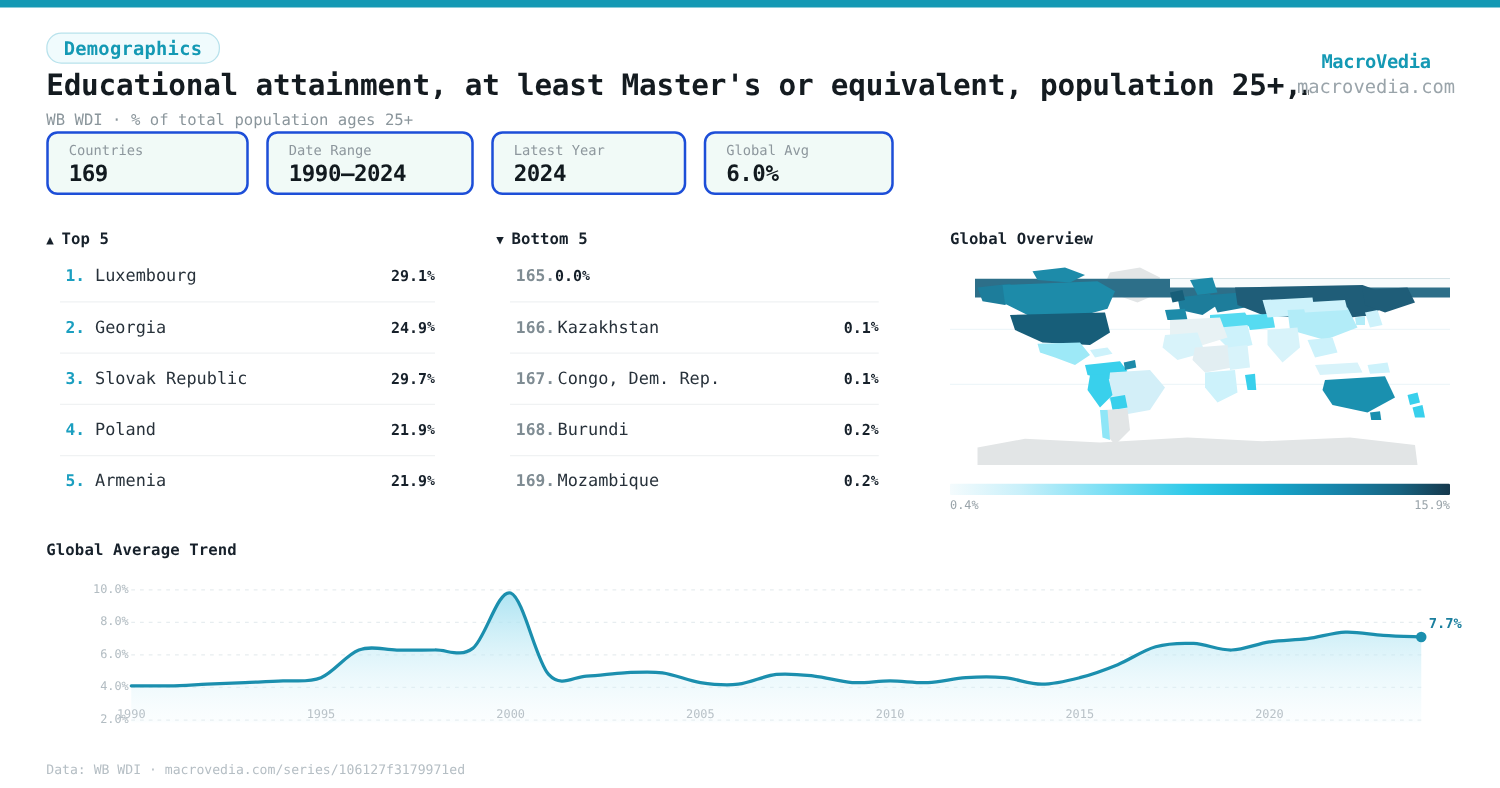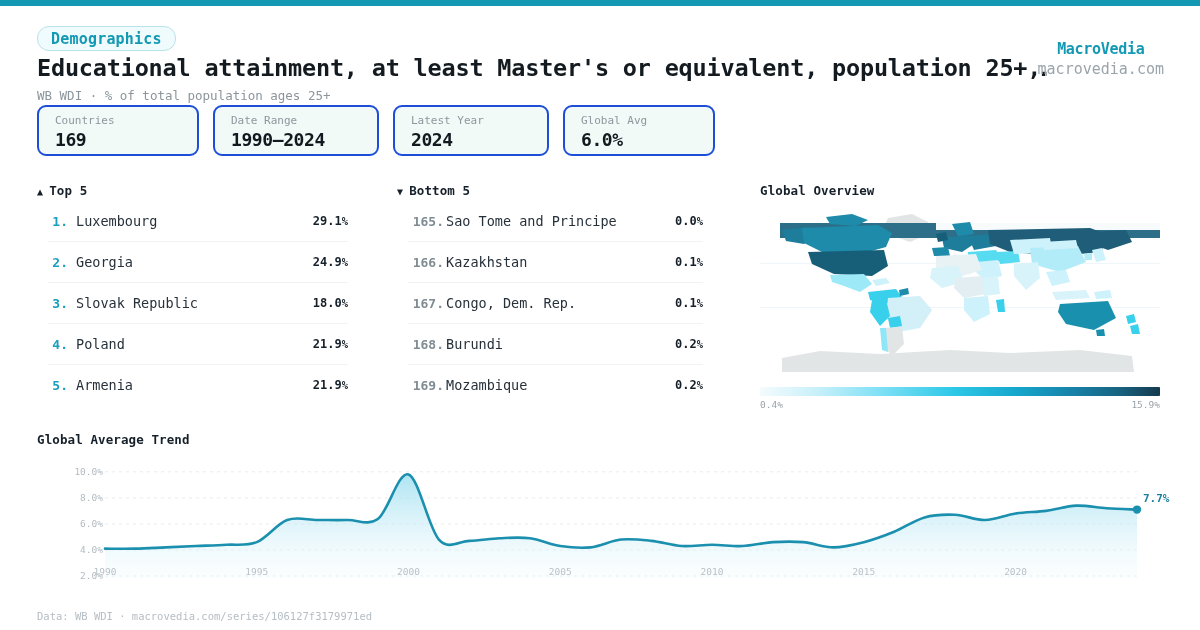--- a/index.html
+++ b/index.html
@@ -159,21 +159,21 @@
   </div>
   <div class="row">
     <span class="rank">2.</span>
     <span class="cname">Georgia</span>
     <span class="cval">24.9</span>
       <span class="cval pct">%</span>
   </div>
   <div class="row">
     <span class="rank">3.</span>
     <span class="cname">Slovak Republic</span>
-    <span class="cval">18.0</span>
+    <span class="cval">29.7</span>
       <span class="cval pct">%</span>
   </div>
   <div class="row">
     <span class="rank">4.</span>
     <span class="cname">Poland</span>
     <span class="cval">21.9</span>
       <span class="cval pct">%</span>
   </div>
   <div class="row">
     <span class="rank">5.</span>
@@ -182,21 +182,20 @@
       <span class="cval pct">%</span>
   </div>
 </div>
 
 <div class="panel-head" style="left:397px;top:183px;">
   <span class="arrow">▼</span><span>Bottom 5</span>
 </div>
 <div class="list" id="bottom-list">
   <div class="row">
     <span class="rank bot">165.</span>
-    <span class="cname tight">Sao Tome and Principe</span>
     <span class="cval">0.0</span>
       <span class="cval pct">%</span>
   </div>
   <div class="row">
     <span class="rank bot">166.</span>
     <span class="cname tight">Kazakhstan</span>
     <span class="cval">0.1</span>
       <span class="cval pct">%</span>
   </div>
   <div class="row">

